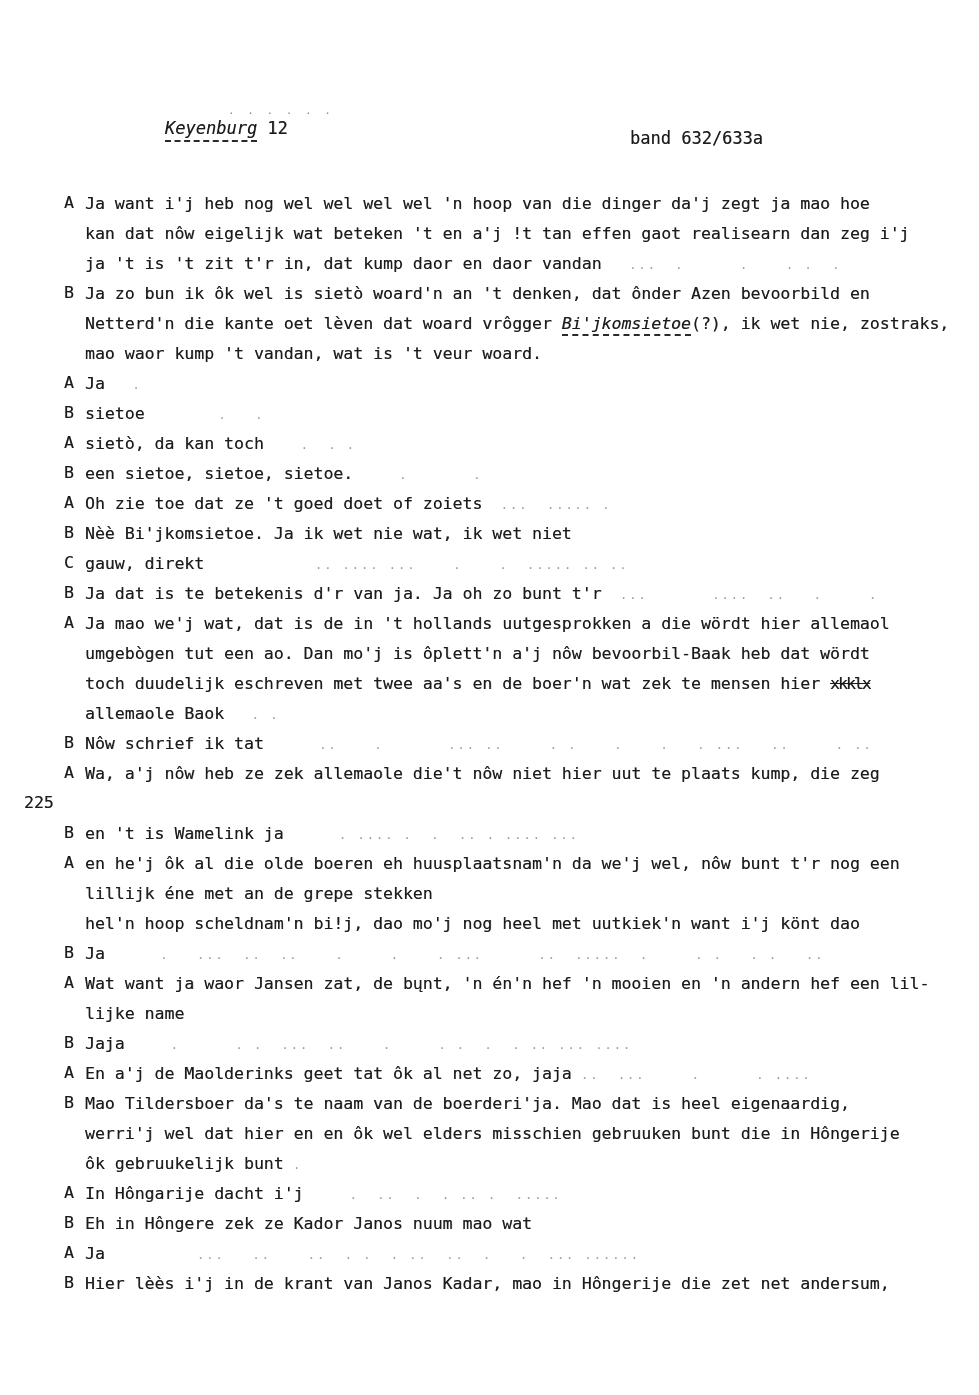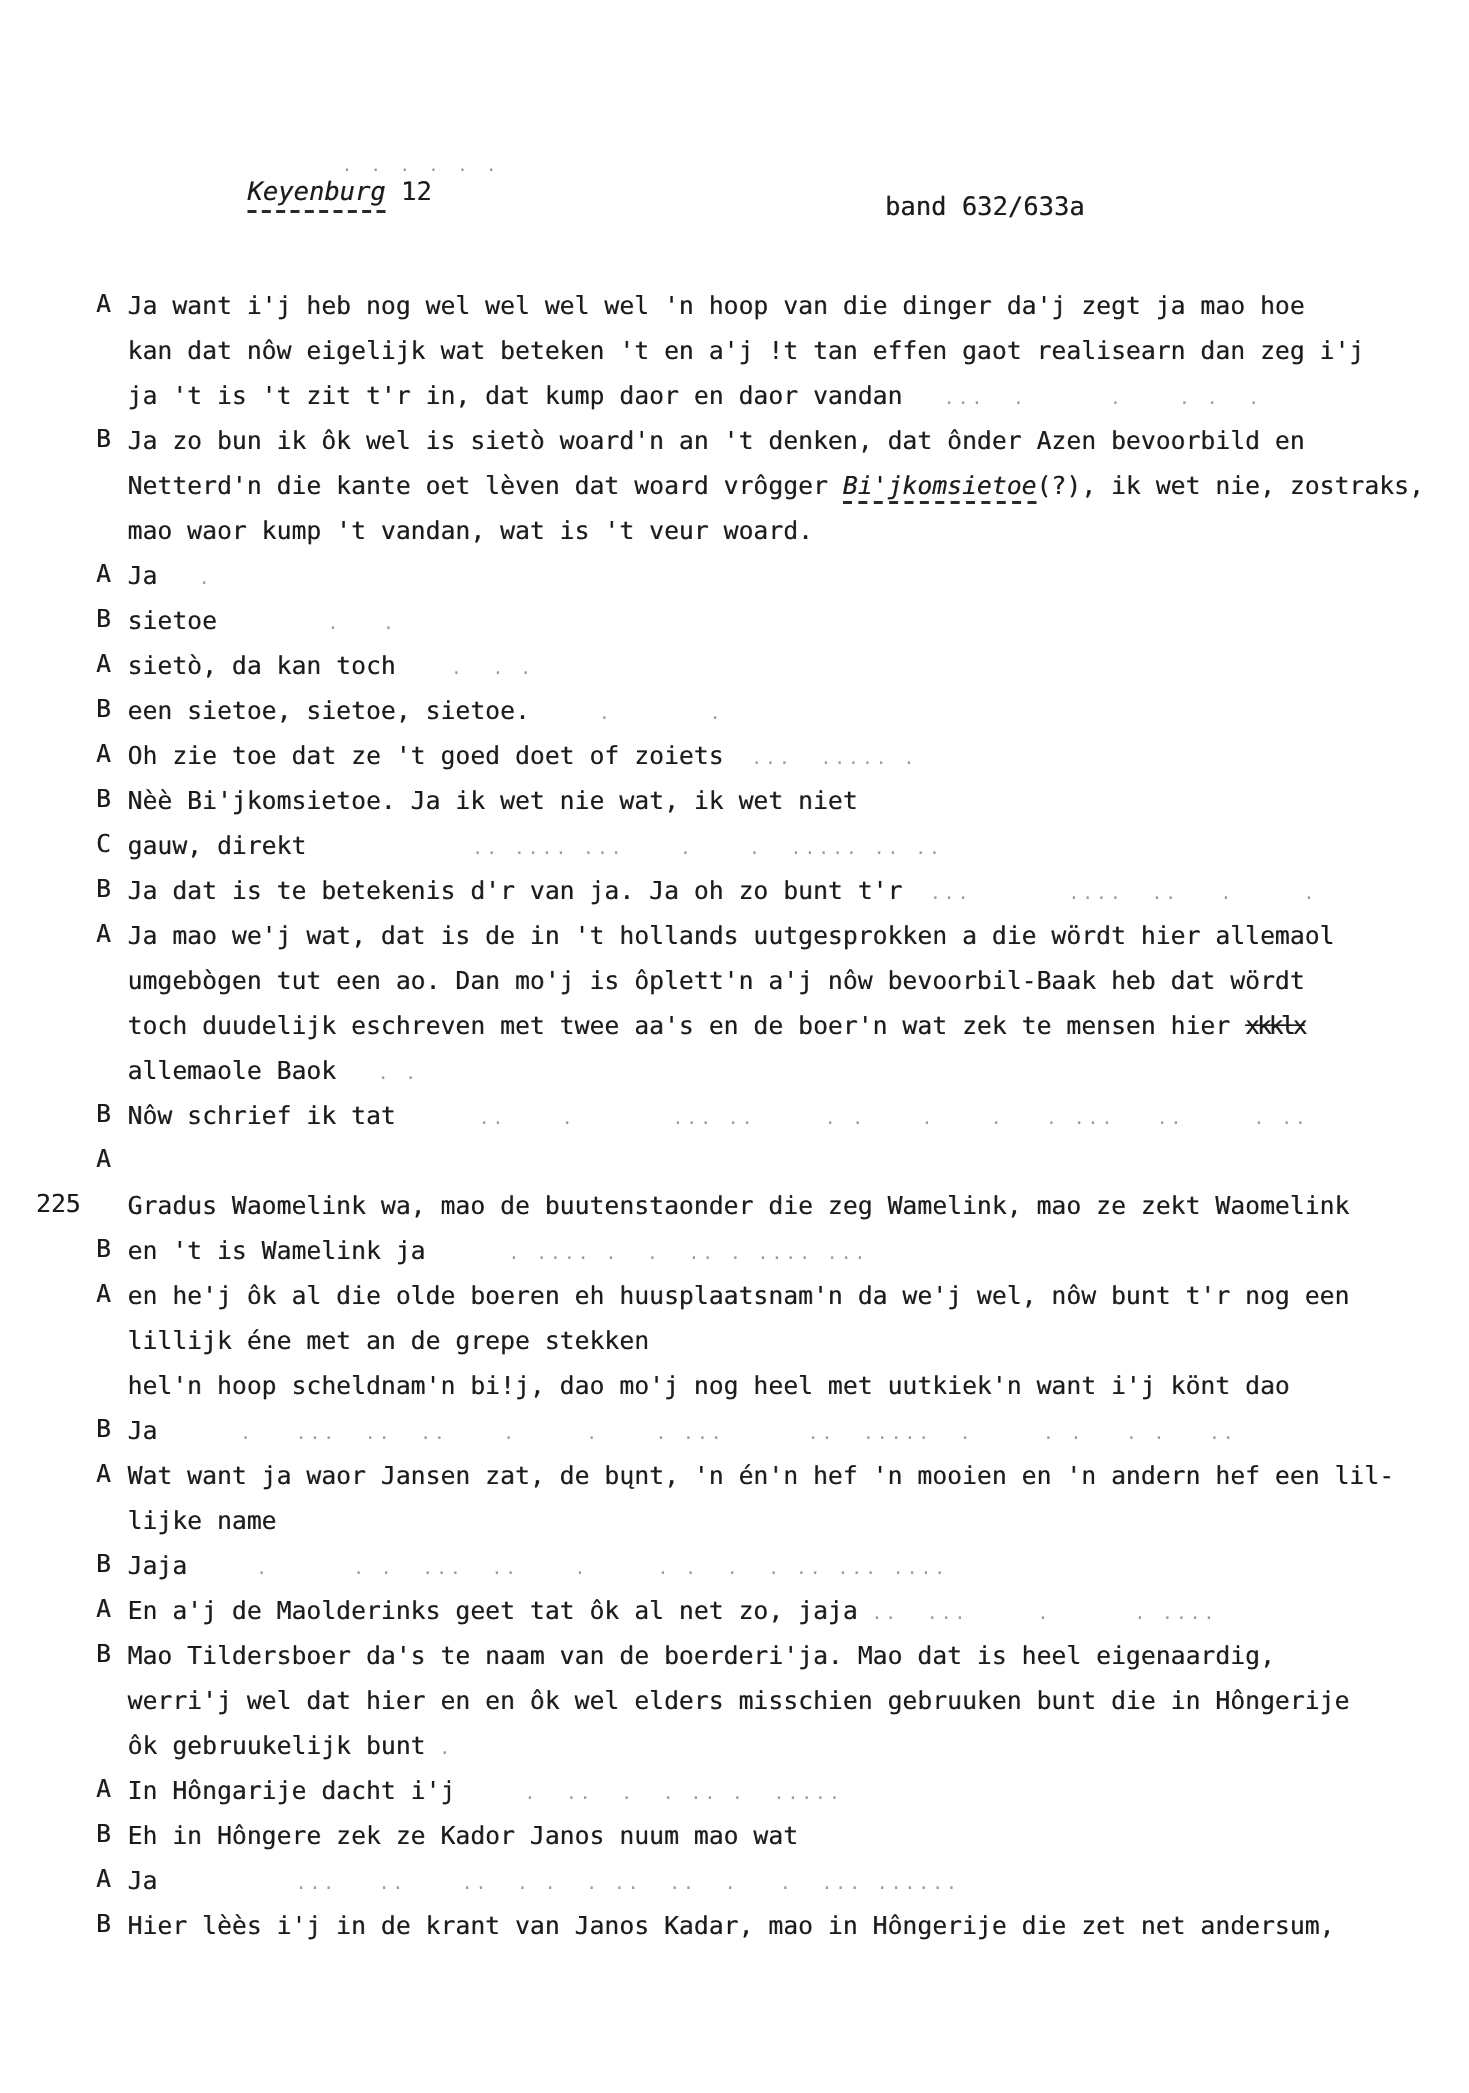--- a/index.html
+++ b/index.html
@@ -21,21 +21,21 @@
   .header-title{
     position:absolute;left:165px;top:118px;
     font-size:17px;white-space:pre;
   }
   .title-underlined{
     border-bottom:2.5px dashed #2a2a2a;
     padding-bottom:2px;
     font-style:italic;
   }
   .header-band{
-    position:absolute;left:590px;top:128px;
+    position:absolute;left:630px;top:128px;
     font-size:17px;white-space:pre;
   }
   .transcript{
     position:absolute;left:0;top:190px;width:979px;
   }
   .row{
     position:relative;height:30px;white-space:pre;
   }
   .num{
     position:absolute;left:24px;top:3px;
@@ -86,22 +86,22 @@
       <div class="row"><span class="speaker">B</span><span class="text"><span>een sietoe, sietoe, sietoe.</span><span class="faint">     .       .</span></span></div>
       <div class="row"><span class="speaker">A</span><span class="text"><span>Oh zie toe dat ze 't goed doet of zoiets</span><span class="faint">  ...  ..... .</span></span></div>
       <div class="row"><span class="speaker">B</span><span class="text"><span>Nèè Bi'jkomsietoe. Ja ik wet nie wat, ik wet niet</span></span></div>
       <div class="row"><span class="speaker">C</span><span class="text"><span>gauw, direkt</span><span class="faint">            .. .... ...    .    .  ..... .. ..</span></span></div>
       <div class="row"><span class="speaker">B</span><span class="text"><span>Ja dat is te betekenis d'r van ja. Ja oh zo bunt t'r</span><span class="faint">  ...       ....  ..   .     .</span></span></div>
       <div class="row"><span class="speaker">A</span><span class="text"><span>Ja mao we'j wat, dat is de in 't hollands uutgesprokken a die wördt hier allemaol</span></span></div>
       <div class="row"><span class="text"><span>umgebògen tut een ao. Dan mo'j is ôplett'n a'j nôw bevoorbil-Baak heb dat wördt</span></span></div>
       <div class="row"><span class="text"><span>toch duudelijk eschreven met twee aa's en de boer'n wat zek te mensen hier </span><span class="strike">xkklx</span></span></div>
       <div class="row"><span class="text"><span>allemaole Baok</span><span class="faint">   . .</span></span></div>
       <div class="row"><span class="speaker">B</span><span class="text"><span>Nôw schrief ik tat</span><span class="faint">      ..    .       ... ..     . .    .    .   . ...   ..     . ..</span></span></div>
-      <div class="row"><span class="speaker">A</span></div>
-      <div class="row"><span class="num">225</span><span class="text"><span>Gradus Waomelink wa, mao de buutenstaonder die zeg Wamelink, mao ze zekt Waomelink</span></span></div>
+      <div class="row"><span class="speaker">A</span><span class="text"><span>Wa, a'j nôw heb ze zek allemaole die't nôw niet hier uut te plaats kump, die zeg</span></span></div>
+      <div class="row"><span class="num">225</span></div>
       <div class="row"><span class="speaker">B</span><span class="text"><span>en 't is Wamelink ja</span><span class="faint">      . .... .  .  .. . .... ...</span></span></div>
       <div class="row"><span class="speaker">A</span><span class="text"><span>en he'j ôk al die olde boeren eh huusplaatsnam'n da we'j wel, nôw bunt t'r nog een</span></span></div>
       <div class="row"><span class="text"><span>lillijk éne met an de grepe stekken</span></span></div>
       <div class="row"><span class="text"><span>hel'n hoop scheldnam'n bi!j, dao mo'j nog heel met uutkiek'n want i'j könt dao</span></span></div>
       <div class="row"><span class="speaker">B</span><span class="text"><span>Ja</span><span class="faint">      .   ...  ..  ..    .     .    . ...      ..  .....  .     . .   . .   ..</span></span></div>
       <div class="row"><span class="speaker">A</span><span class="text"><span>Wat want ja waor Jansen zat, de bųnt, 'n én'n hef 'n mooien en 'n andern hef een lil-</span></span></div>
       <div class="row"><span class="text"><span>lijke name</span></span></div>
       <div class="row"><span class="speaker">B</span><span class="text"><span>Jaja</span><span class="faint">     .      . .  ...  ..    .     . .  .  . .. ... ....</span></span></div>
       <div class="row"><span class="speaker">A</span><span class="text"><span>En a'j de Maolderinks geet tat ôk al net zo, jaja</span><span class="faint"> ..  ...     .      . ....</span></span></div>
       <div class="row"><span class="speaker">B</span><span class="text"><span>Mao Tildersboer da's te naam van de boerderi'ja. Mao dat is heel eigenaardig,</span></span></div>

